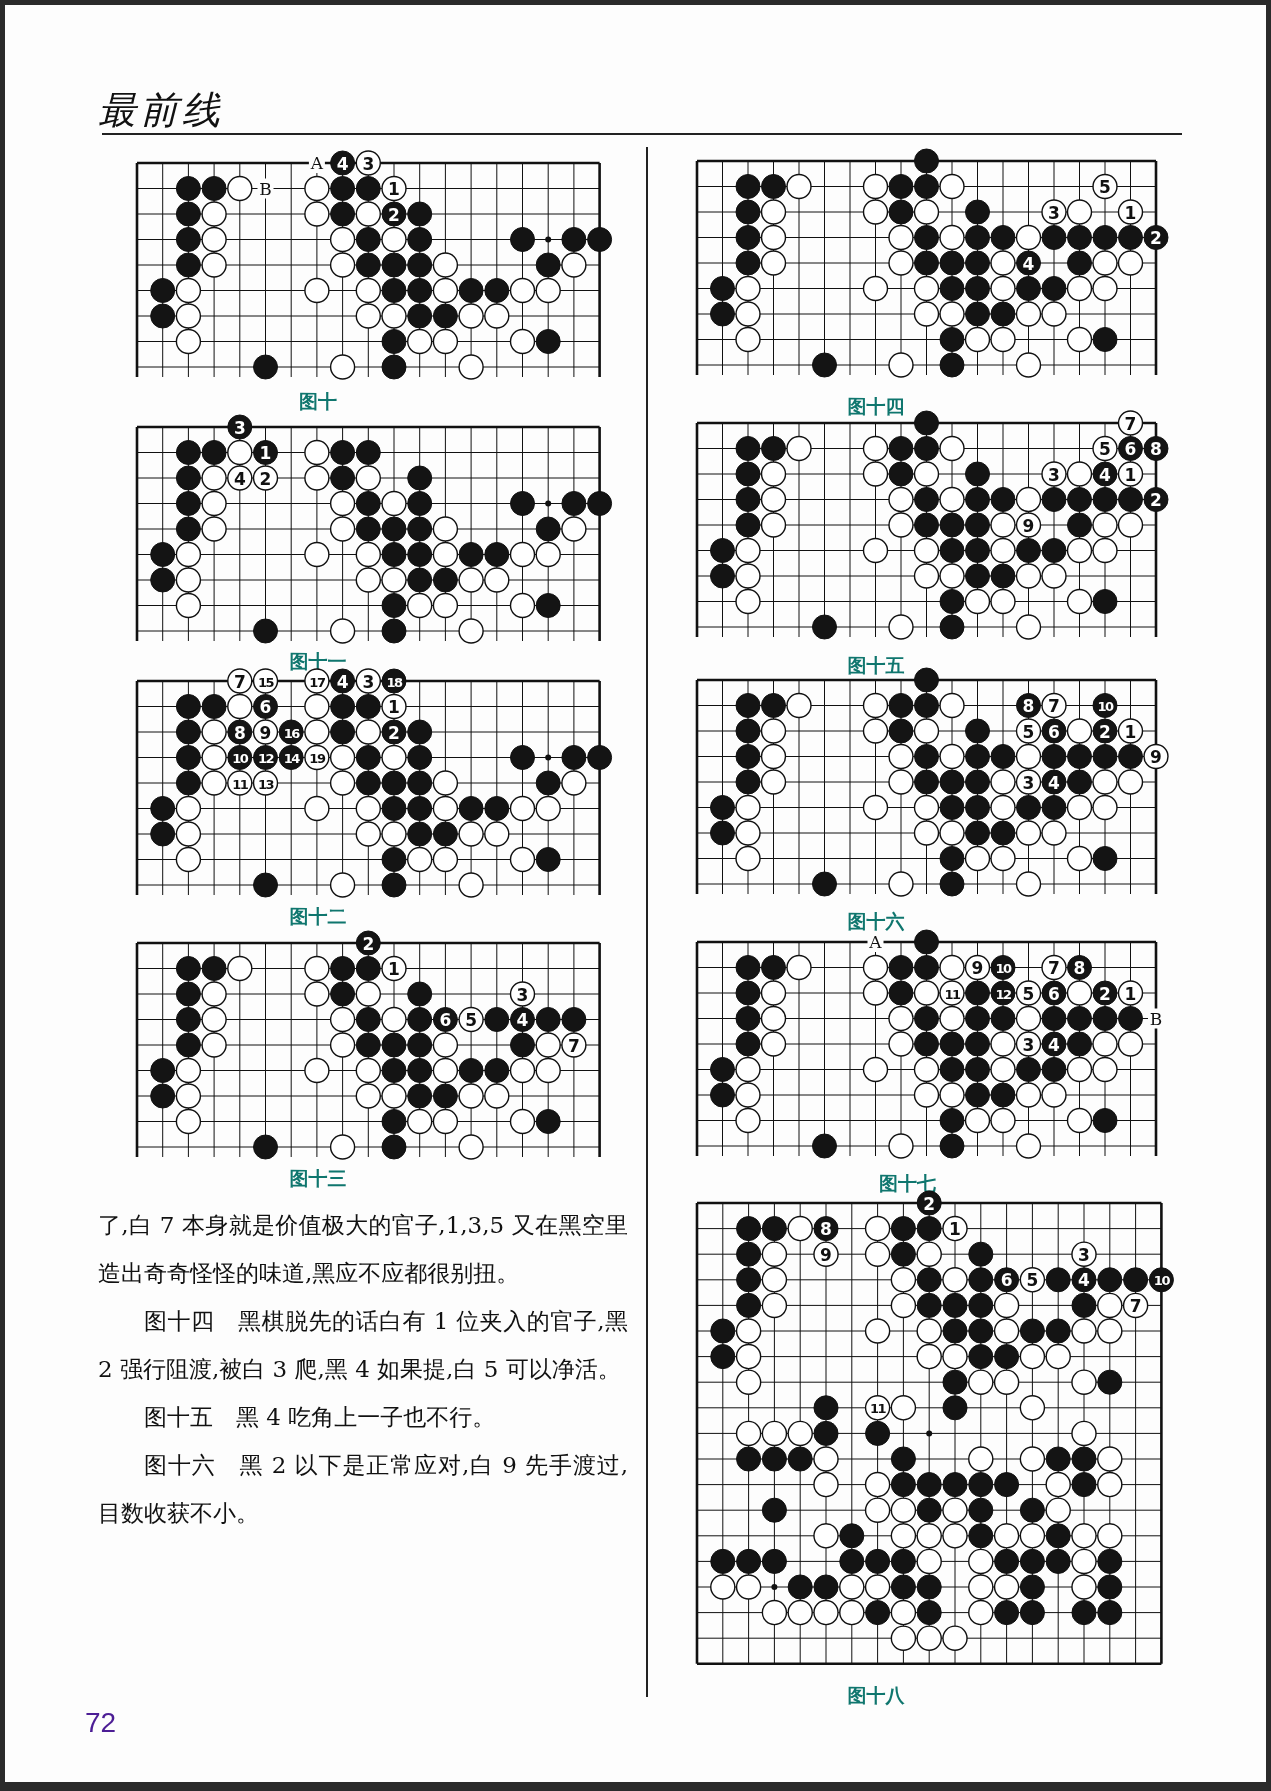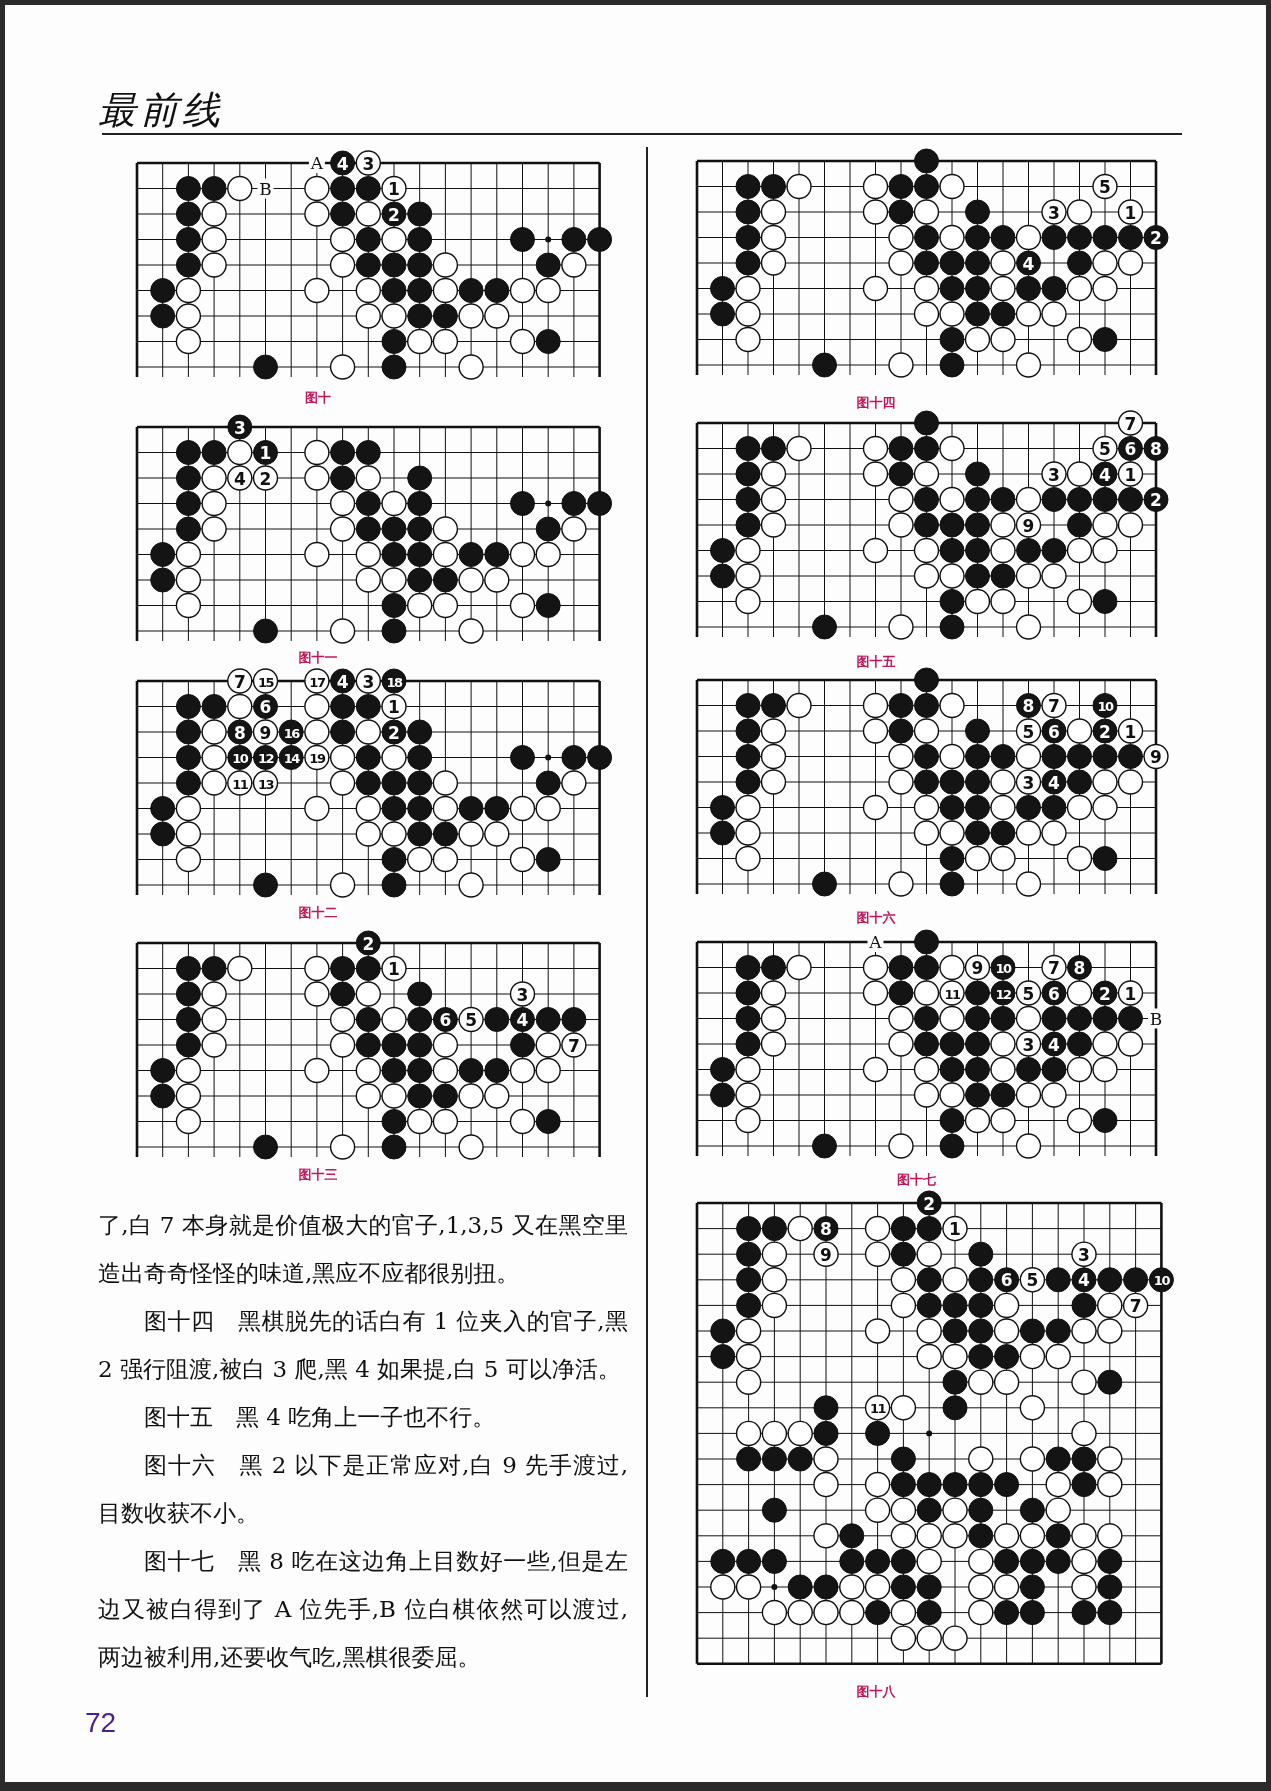--- a/index.html
+++ b/index.html
@@ -22,21 +22,21 @@
     position: absolute; left: 97px; top: 128px; width: 1080px; height: 2px;
     background: #222;
   }
   .col-divider {
     position: absolute; left: 641px; top: 142px; width: 2px; height: 1550px;
     background: #222;
   }
   .board-wrap { position: absolute; }
   .board-wrap svg { display: block; overflow: visible; }
   .caption {
-    position: absolute; font-size: 13px; font-weight: bold; color: #be185d;
+    position: absolute; font-size: 19px; font-weight: bold; color: #0f766e;
     text-align: center; width: 120px;
     font-family: "DejaVu Sans", sans-serif;
   }
   .body-text {
     position: absolute; left: 93px; top: 1196px; width: 530px;
     font-family: "DejaVu Serif", serif; font-size: 23px; line-height: 48px;
     color: #111; text-align: justify;
   }
   .body-text p { margin: 0; }
   .body-text p.indent { text-indent: 2em; }
@@ -1197,17 +1197,16 @@
         </svg>
       </div>
       <div class="caption" style="left: 811px; top: 1678px;">图十八</div>
     </div>
 
   <div class="body-text">
     <p>了,白 7 本身就是价值极大的官子,1,3,5 又在黑空里造出奇奇怪怪的味道,黑应不应都很别扭。</p>
     <p class="indent">图十四　黑棋脱先的话白有 1 位夹入的官子,黑 2 强行阻渡,被白 3 爬,黑 4 如果提,白 5 可以净活。</p>
     <p class="indent">图十五　黑 4 吃角上一子也不行。</p>
     <p class="indent">图十六　黑 2 以下是正常应对,白 9 先手渡过,目数收获不小。</p>
-    <p class="indent">图十七　黑 8 吃在这边角上目数好一些,但是左边又被白得到了 A 位先手,B 位白棋依然可以渡过,两边被利用,还要收气吃,黑棋很委屈。</p>
   </div>
 
   <div class="page-number">72</div>
 </div>
 
 </body></html>

